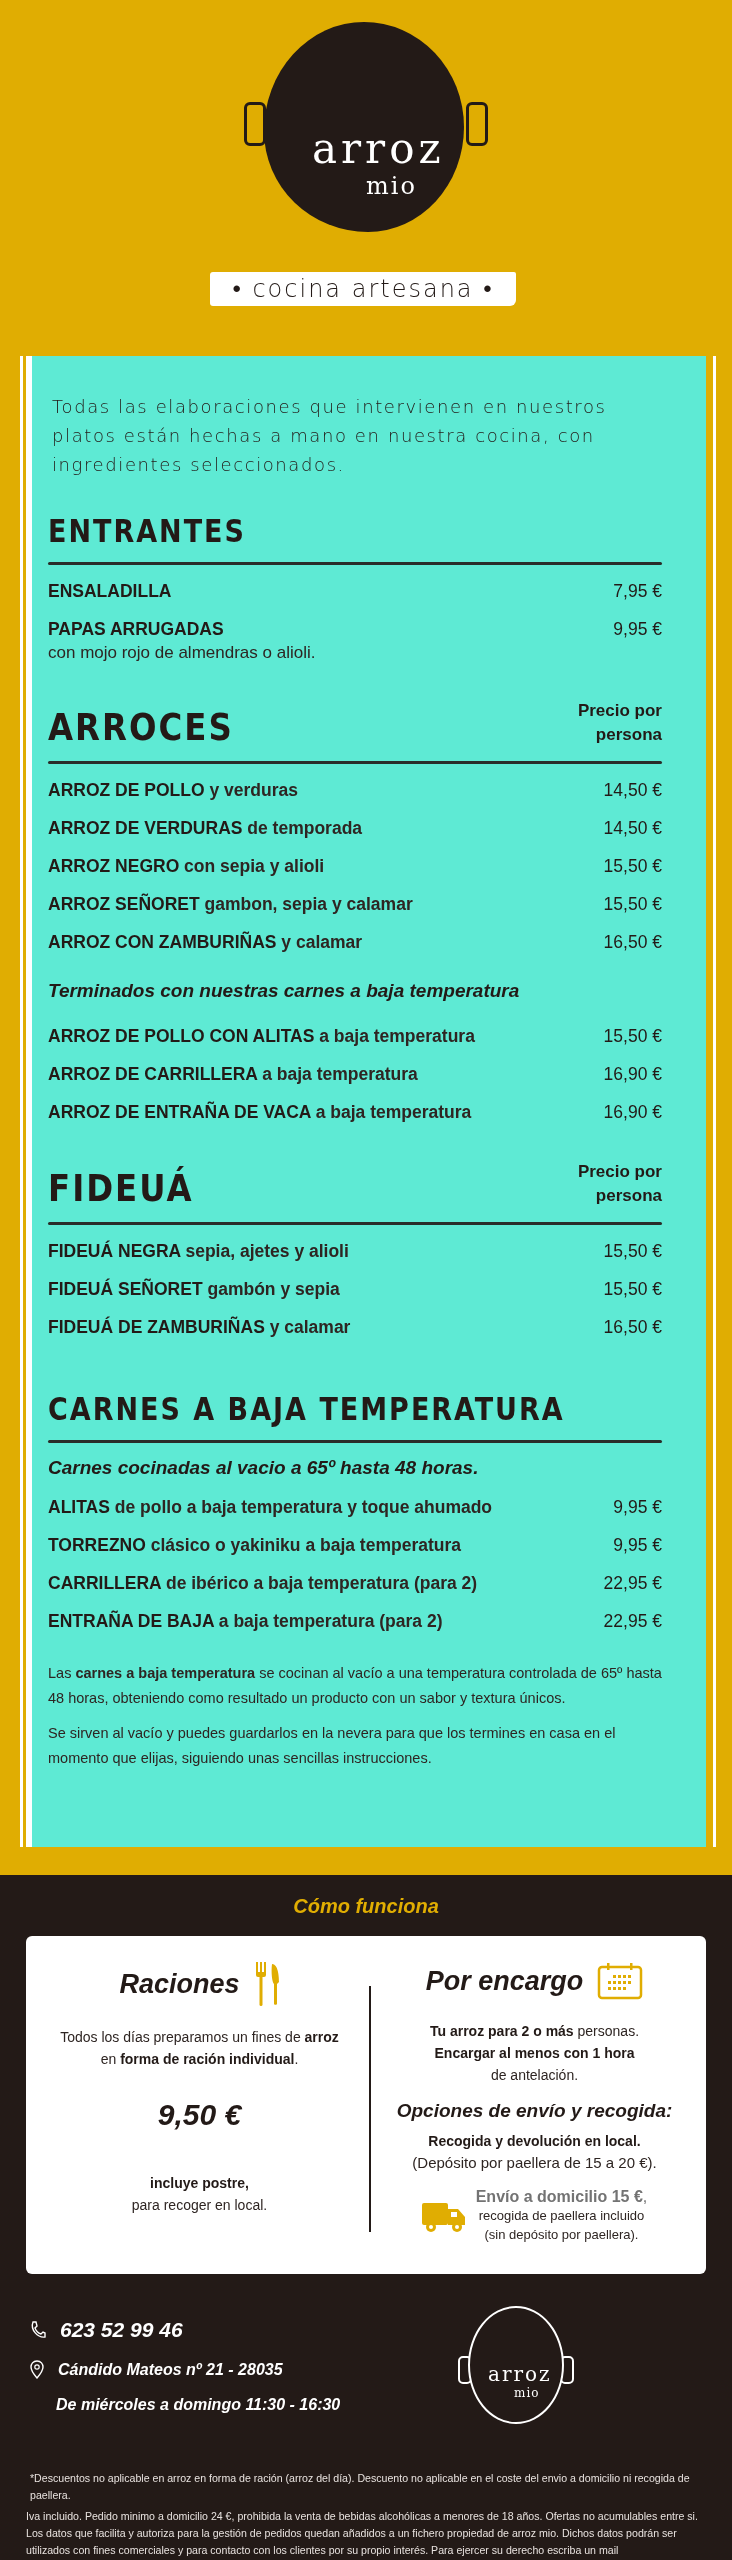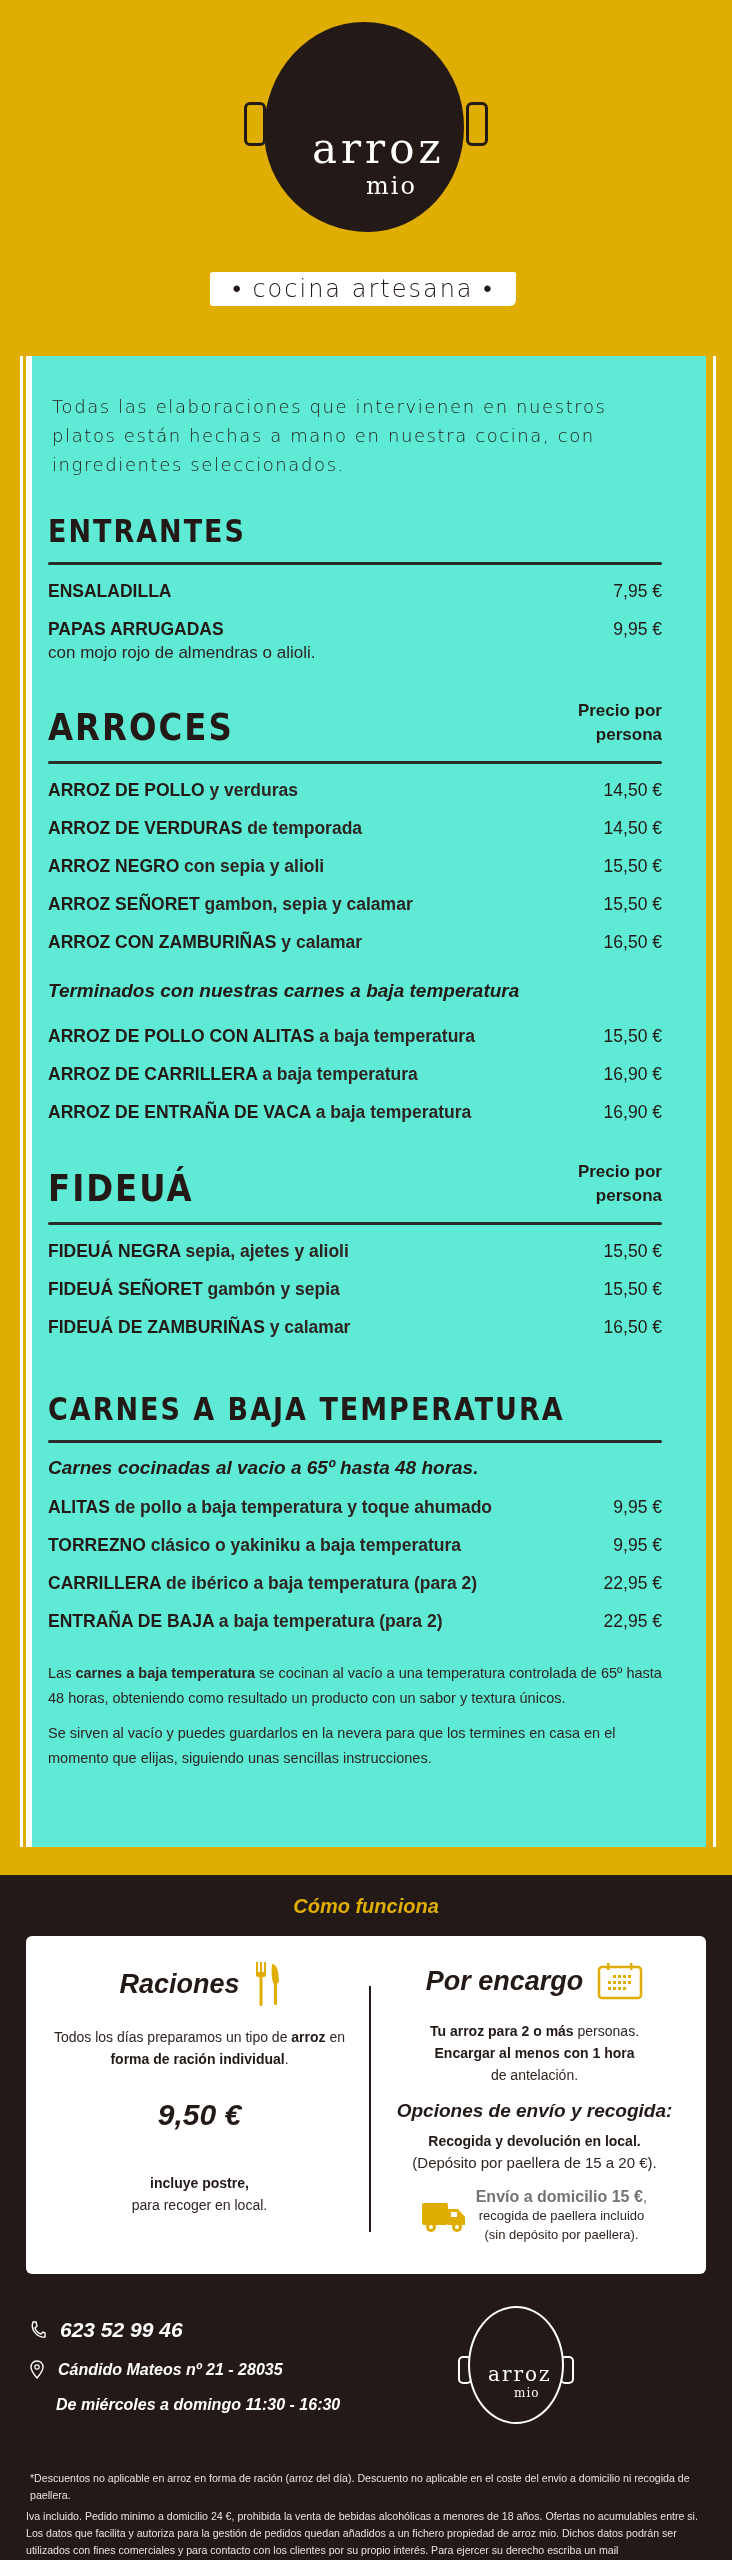--- a/index.html
+++ b/index.html
@@ -226,21 +226,21 @@
             <rect x="2" y="0" width="2" height="12"></rect>
               <rect x="6" y="0" width="2" height="12"></rect>
               <rect x="10" y="0" width="2" height="12"></rect>
             <rect x="2" y="10" width="10" height="5" rx="2"></rect>
               <rect x="5.5" y="14" width="3" height="30" rx="1.5"></rect>
             <path d="M18 2 C24 2 25 14 25 20 L23 22 L23 42 C23 43 20 43 20 42 L20 22 C18 20 17 10 18 2 Z"></path>
           </g>
         </svg>
       </div>
       <p class="col-text">
-        <span>Todos los días preparamos un tipo de </span><b>arroz</b><span> en </span><b>forma de ración individual</b><span>.</span>
+        <span>Todos los días preparamos un fines de </span><b>arroz</b><span> en </span><b>forma de ración individual</b><span>.</span>
       </p>
       <div class="big-price">9,50 €</div>
       <p class="col-text">
         <b>incluye postre,</b><br>
         <span>para recoger en local.</span>
       </p>
     </div>
 
     <div class="how-divider"></div>
 

